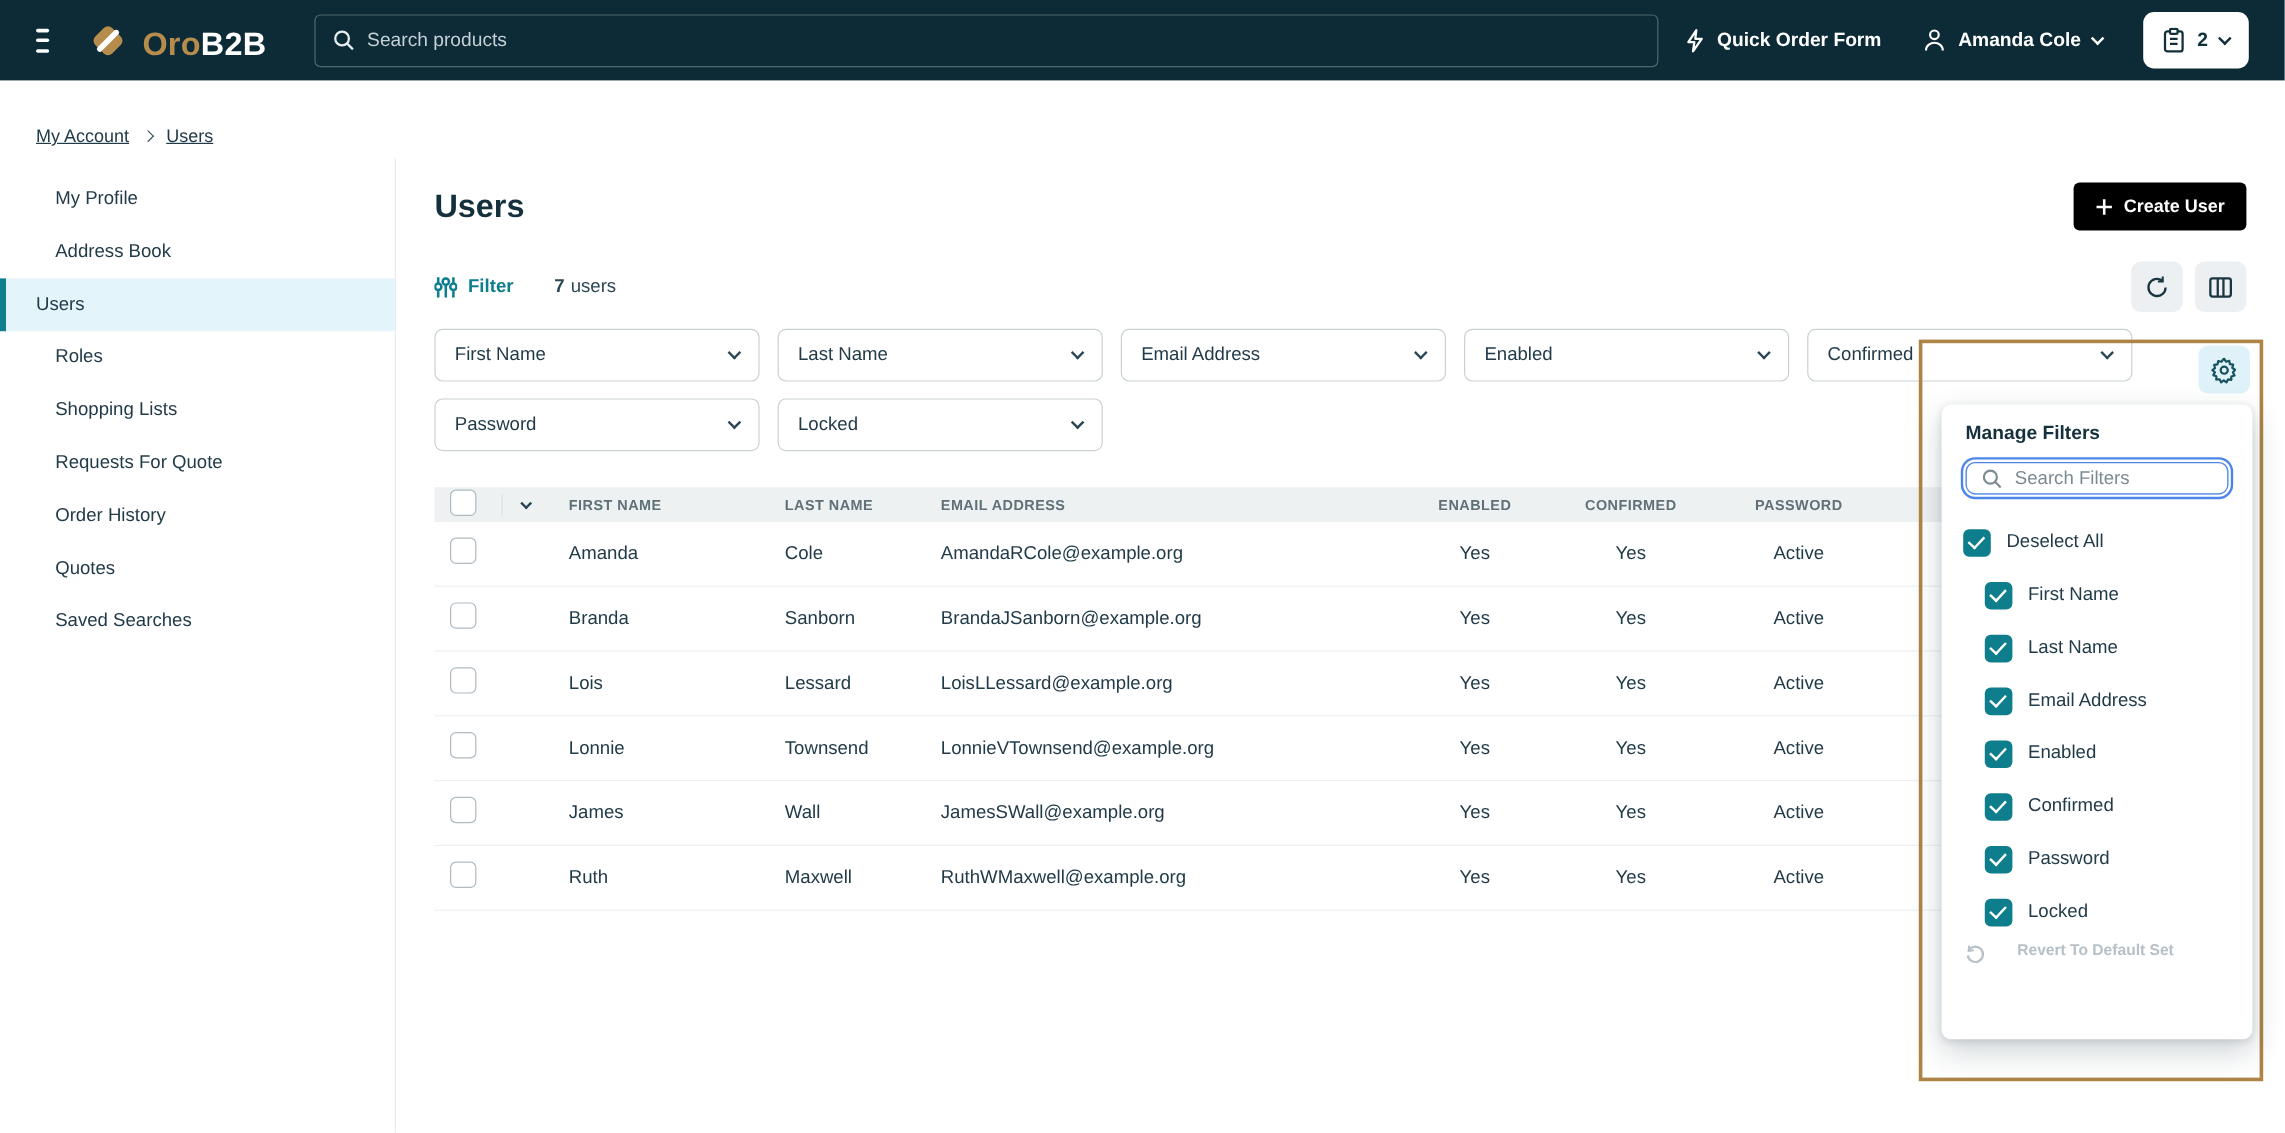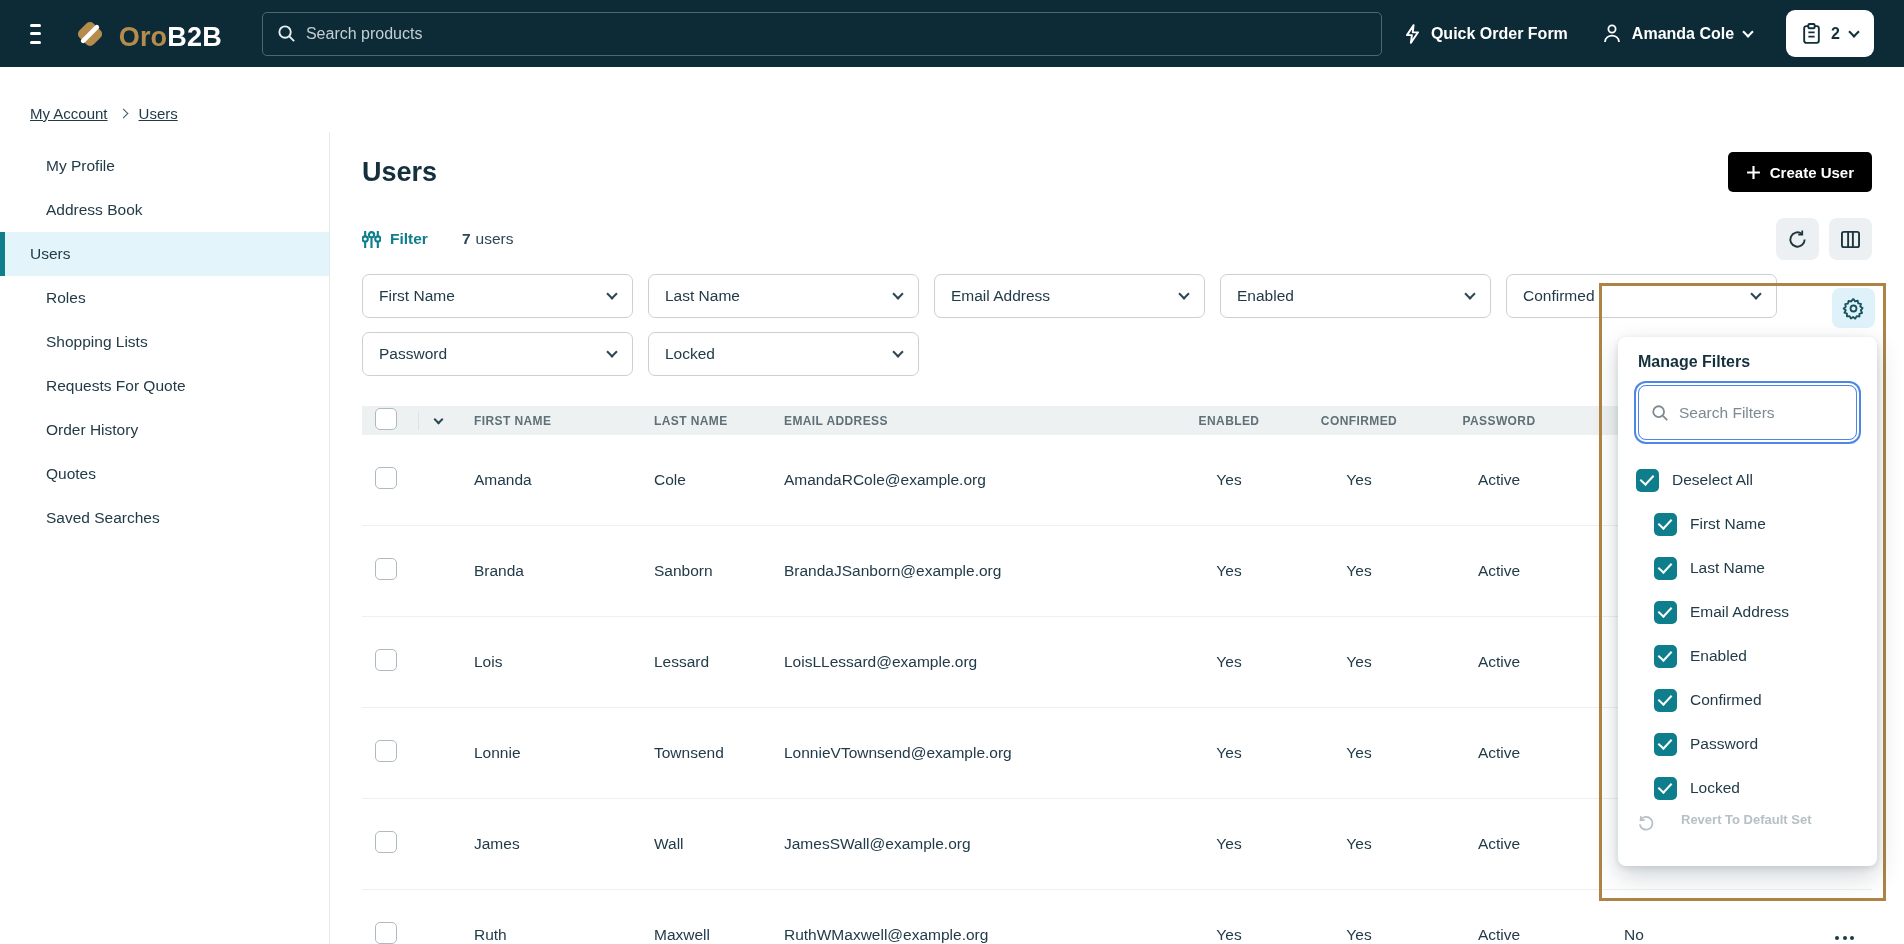--- a/index.html
+++ b/index.html
@@ -61,38 +61,38 @@
   .pills { display:flex; gap:15px; margin-top:14px; }
   .pill { width:271px; height:44px; border:1px solid #C9D1D4; border-radius:7px; background:#fff;
     display:flex; align-items:center; justify-content:space-between; padding:0 16px; font-size:15.5px;
     color:#223B49; cursor:pointer; }
 
   
   .grid { margin-top:30px; }
   .trow, .thead { display:grid; grid-template-columns:56px 56px 180px 130px 380px 130px 130px 150px 120px 1fr; align-items:center; }
   .thead { background:#EEF1F2; height:29px; font-size:12px; font-weight:700; color:#5F7077; letter-spacing:.4px; }
   .thead .sep { border-left:1px solid #DDE2E4; height:18px; display:flex; align-items:center; }
-  .trow { height:91px; border-bottom:1px solid #EDF0F1; font-size:15.5px; }
+  .trow { height:54px; border-bottom:1px solid #EDF0F1; font-size:15.5px; }
   .cell-c { text-align:center; }
   .cell-r { text-align:right; padding-right:18px; }
   .cb { width:22px; height:22px; border:1.5px solid #AEBAC0; border-radius:5px; background:#fff; margin-left:13px; cursor:pointer; }
   .hdr-chev { width:7px; height:7px; border-right:2px solid #2B4654; border-bottom:2px solid #2B4654;
     transform:rotate(45deg); display:inline-block; margin-left:16px; margin-top:-3px; }
   .dots { display:inline-flex; gap:3.5px; cursor:pointer; }
   .dots i { width:4px; height:4px; border-radius:50%; background:#1E3A46; }
   .partial-row { height:36px; display:flex; align-items:flex-start; }
 
   
   .gear-btn { position:absolute; left:1832px; top:288px; width:43px; height:40px; background:#DFF2F9;
     border:none; border-radius:8px; display:flex; align-items:center; justify-content:center; cursor:pointer; z-index:20; }
   .gold-box { position:absolute; left:1599px; top:283px; width:287px; height:618px; border:3px solid #AE8446; z-index:25; pointer-events:none; }
   .panel { position:absolute; left:1618px; top:337px; width:259px; height:529px; background:#fff; border-radius:8px;
     box-shadow:0 10px 26px rgba(16,43,54,.20), 0 2px 6px rgba(16,43,54,.12); z-index:30; padding:14px 18px; }
   .panel-title { font-size:16px; font-weight:700; color:#15303D; margin:2px 0 14px 2px; }
-  .mf-search { height:55px; border:1px solid #4C86E8; border-radius:8px;
+  .mf-search { height:27px; border:1px solid #4C86E8; border-radius:8px;
     box-shadow:0 0 0 2px #fff, 0 0 0 4px #4C86E8; display:flex; align-items:center; gap:10px; padding:0 12px; margin:4px 2px 0 2px; }
   .mf-search input { border:none; outline:none; font-size:15.5px; color:#223B49; width:100%;
     font-family:"Liberation Sans","DejaVu Sans",sans-serif; }
   .mf-search input::placeholder { color:#7C8A92; }
   .mf-list { margin-top:18px; }
   .mf-item { height:44px; display:flex; align-items:center; gap:13px; font-size:15.5px; color:#223B49; cursor:pointer; }
   .mf-item.sub { padding-left:18px; }
   .cb-checked { width:23px; height:23px; background:#0E7D8C; border-radius:5px; position:relative; flex:0 0 23px; }
   .cb-checked::after { content:""; position:absolute; left:7px; top:3.5px; width:6px; height:11px;
     border-right:2.2px solid #fff; border-bottom:2.2px solid #fff; transform:rotate(43deg); }

